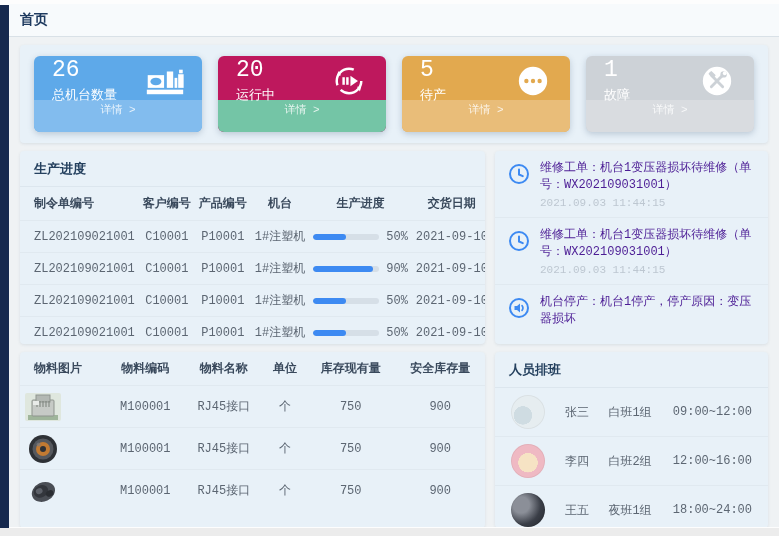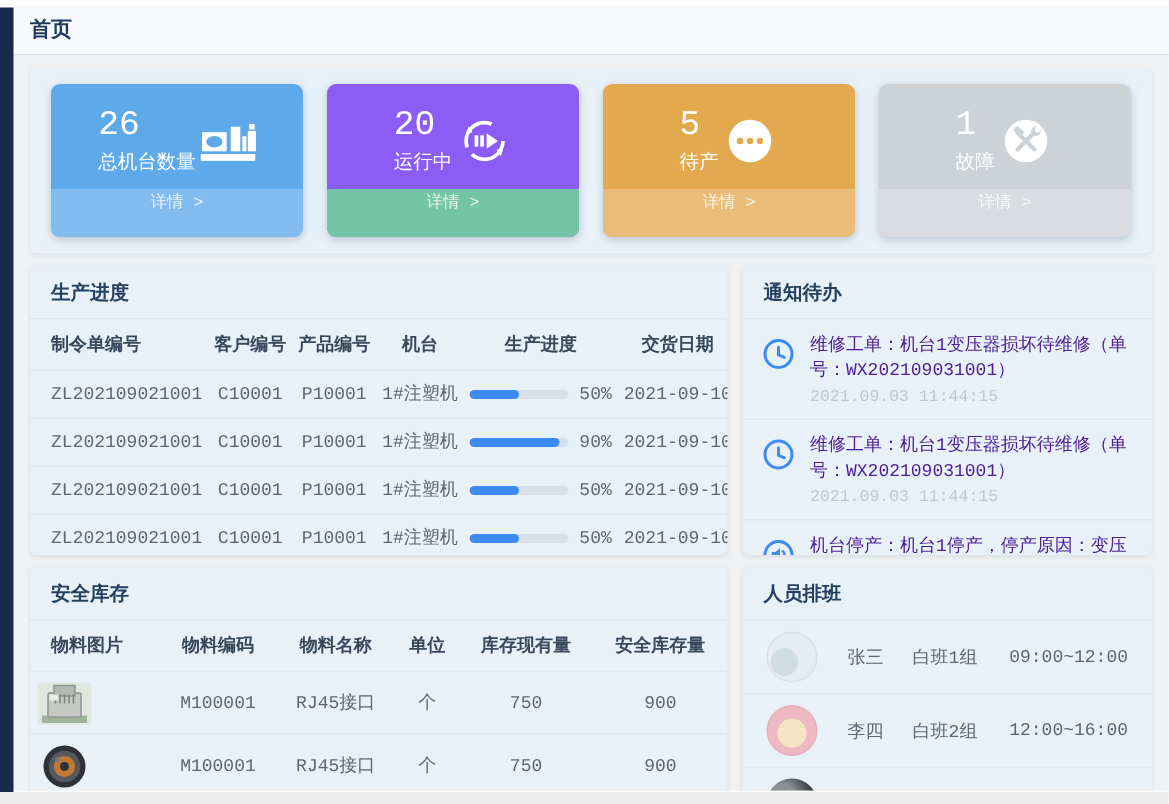--- a/index.html
+++ b/index.html
@@ -14,21 +14,21 @@
   .tab-home { font-size:14px; font-weight:bold; color:#1e3a5f; cursor:pointer; }
 
   .content { flex:1; background:#eff2f4; padding:8px 11px; overflow:hidden; }
 
   .panel { background:#e8f1f8; border-radius:4px; box-shadow:0 1px 3px rgba(60,90,120,.12); }
   .panel-title { padding:9px 14px 8px; font-size:13px; font-weight:bold; color:#25415f; border-bottom:1px solid #dce6ee; }
 
   
   .cards-panel { padding:11px 14px; margin-bottom:8px; display:flex; gap:16px; }
   .stat-card { flex:1; border-radius:6px; color:#fff; box-shadow:0 2px 6px rgba(50,80,110,.25); cursor:pointer; }
-  .stat-main { height:70px; display:flex; align-items:center; justify-content:center; padding:8px 16px 2px 18px; }
+  .stat-main { height:44px; display:flex; align-items:center; justify-content:space-between; padding:8px 16px 2px 18px; }
   .stat-num { font-size:23px; line-height:1.1; }
   .stat-label { font-size:13px; margin-top:3px; }
   .stat-footer { height:32px; line-height:21px; text-align:center; font-size:11px; color:rgba(255,255,255,.8); border-radius:0 0 6px 6px; }
   .stat-icon { width:42px; height:36px; display:flex; align-items:center; justify-content:center; }
 
   
   .grid { display:grid; grid-template-columns:465px 273px; gap:8px 10px; }
   .panel-prod, .panel-todo { height:193px; overflow:hidden; }
   .panel-stock, .panel-sched { height:176px; overflow:hidden; }
 
@@ -93,21 +93,21 @@
               <rect x="24" y="6" width="7" height="18" fill="#fff"></rect>
               <rect x="32.5" y="13" width="3" height="11" fill="#fff"></rect>
               <rect x="36.5" y="9" width="6" height="15" fill="#fff"></rect>
               <rect x="37.5" y="4" width="4" height="4" fill="#fff"></rect>
             </svg>
           </span>
         </div>
         <div class="stat-footer" style="background: rgb(130, 188, 238);">详情 &gt;</div>
       </div>
 
-      <div class="stat-card" style="background: #8b5cf6;">
+      <div class="stat-card" style="background: #be185d;">
         <div class="stat-main">
           <div>
             <div class="stat-num">20</div>
             <div class="stat-label">运行中</div>
           </div>
           <span class="stat-icon">
             <svg viewBox="0 0 36 36" width="34" height="34">
               <circle cx="18" cy="18" r="13" fill="none" stroke="#fff" stroke-width="2.6" stroke-dasharray="30 6 30 16"></circle>
               <polygon points="31,24 26.5,24 29.5,29" fill="#fff"></polygon>
               <polygon points="5,13 9.5,12 6.8,7.5" fill="#fff"></polygon>
@@ -237,21 +237,20 @@
                   </span>
                 </td>
               <td>2021-09-10</td>
             </tr>
 
           </tbody>
         </table>
       </div>
 
       <div class="panel panel-todo">
-        <div class="panel-title">通知待办</div>
 
         <div class="todo-item">
           <span class="todo-ico">
             <svg viewBox="0 0 24 24" width="24" height="24">
                 <circle cx="12" cy="12" r="9" fill="none" stroke="#3d8af2" stroke-width="2"></circle>
                 <polyline points="12,7.5 12,12.5 15.8,14.2" fill="none" stroke="#3d8af2" stroke-width="2" stroke-linecap="round"></polyline>
               </svg>
           </span>
           <div>
             <div class="todo-text">维修工单：机台1变压器损坏待维修（单号：WX202109031001）</div>
@@ -282,21 +281,20 @@
           </span>
           <div>
             <div class="todo-text">机台停产：机台1停产，停产原因：变压器损坏</div>
 
           </div>
         </div>
 
       </div>
 
       <div class="panel panel-stock">
-        <div class="panel-title">安全库存</div>
         <table class="stock-table">
           <thead>
             <tr>
               <th>物料图片</th>
               <th>物料编码</th>
               <th>物料名称</th>
               <th>单位</th>
               <th>库存现有量</th>
               <th>安全库存量</th>
             </tr>

